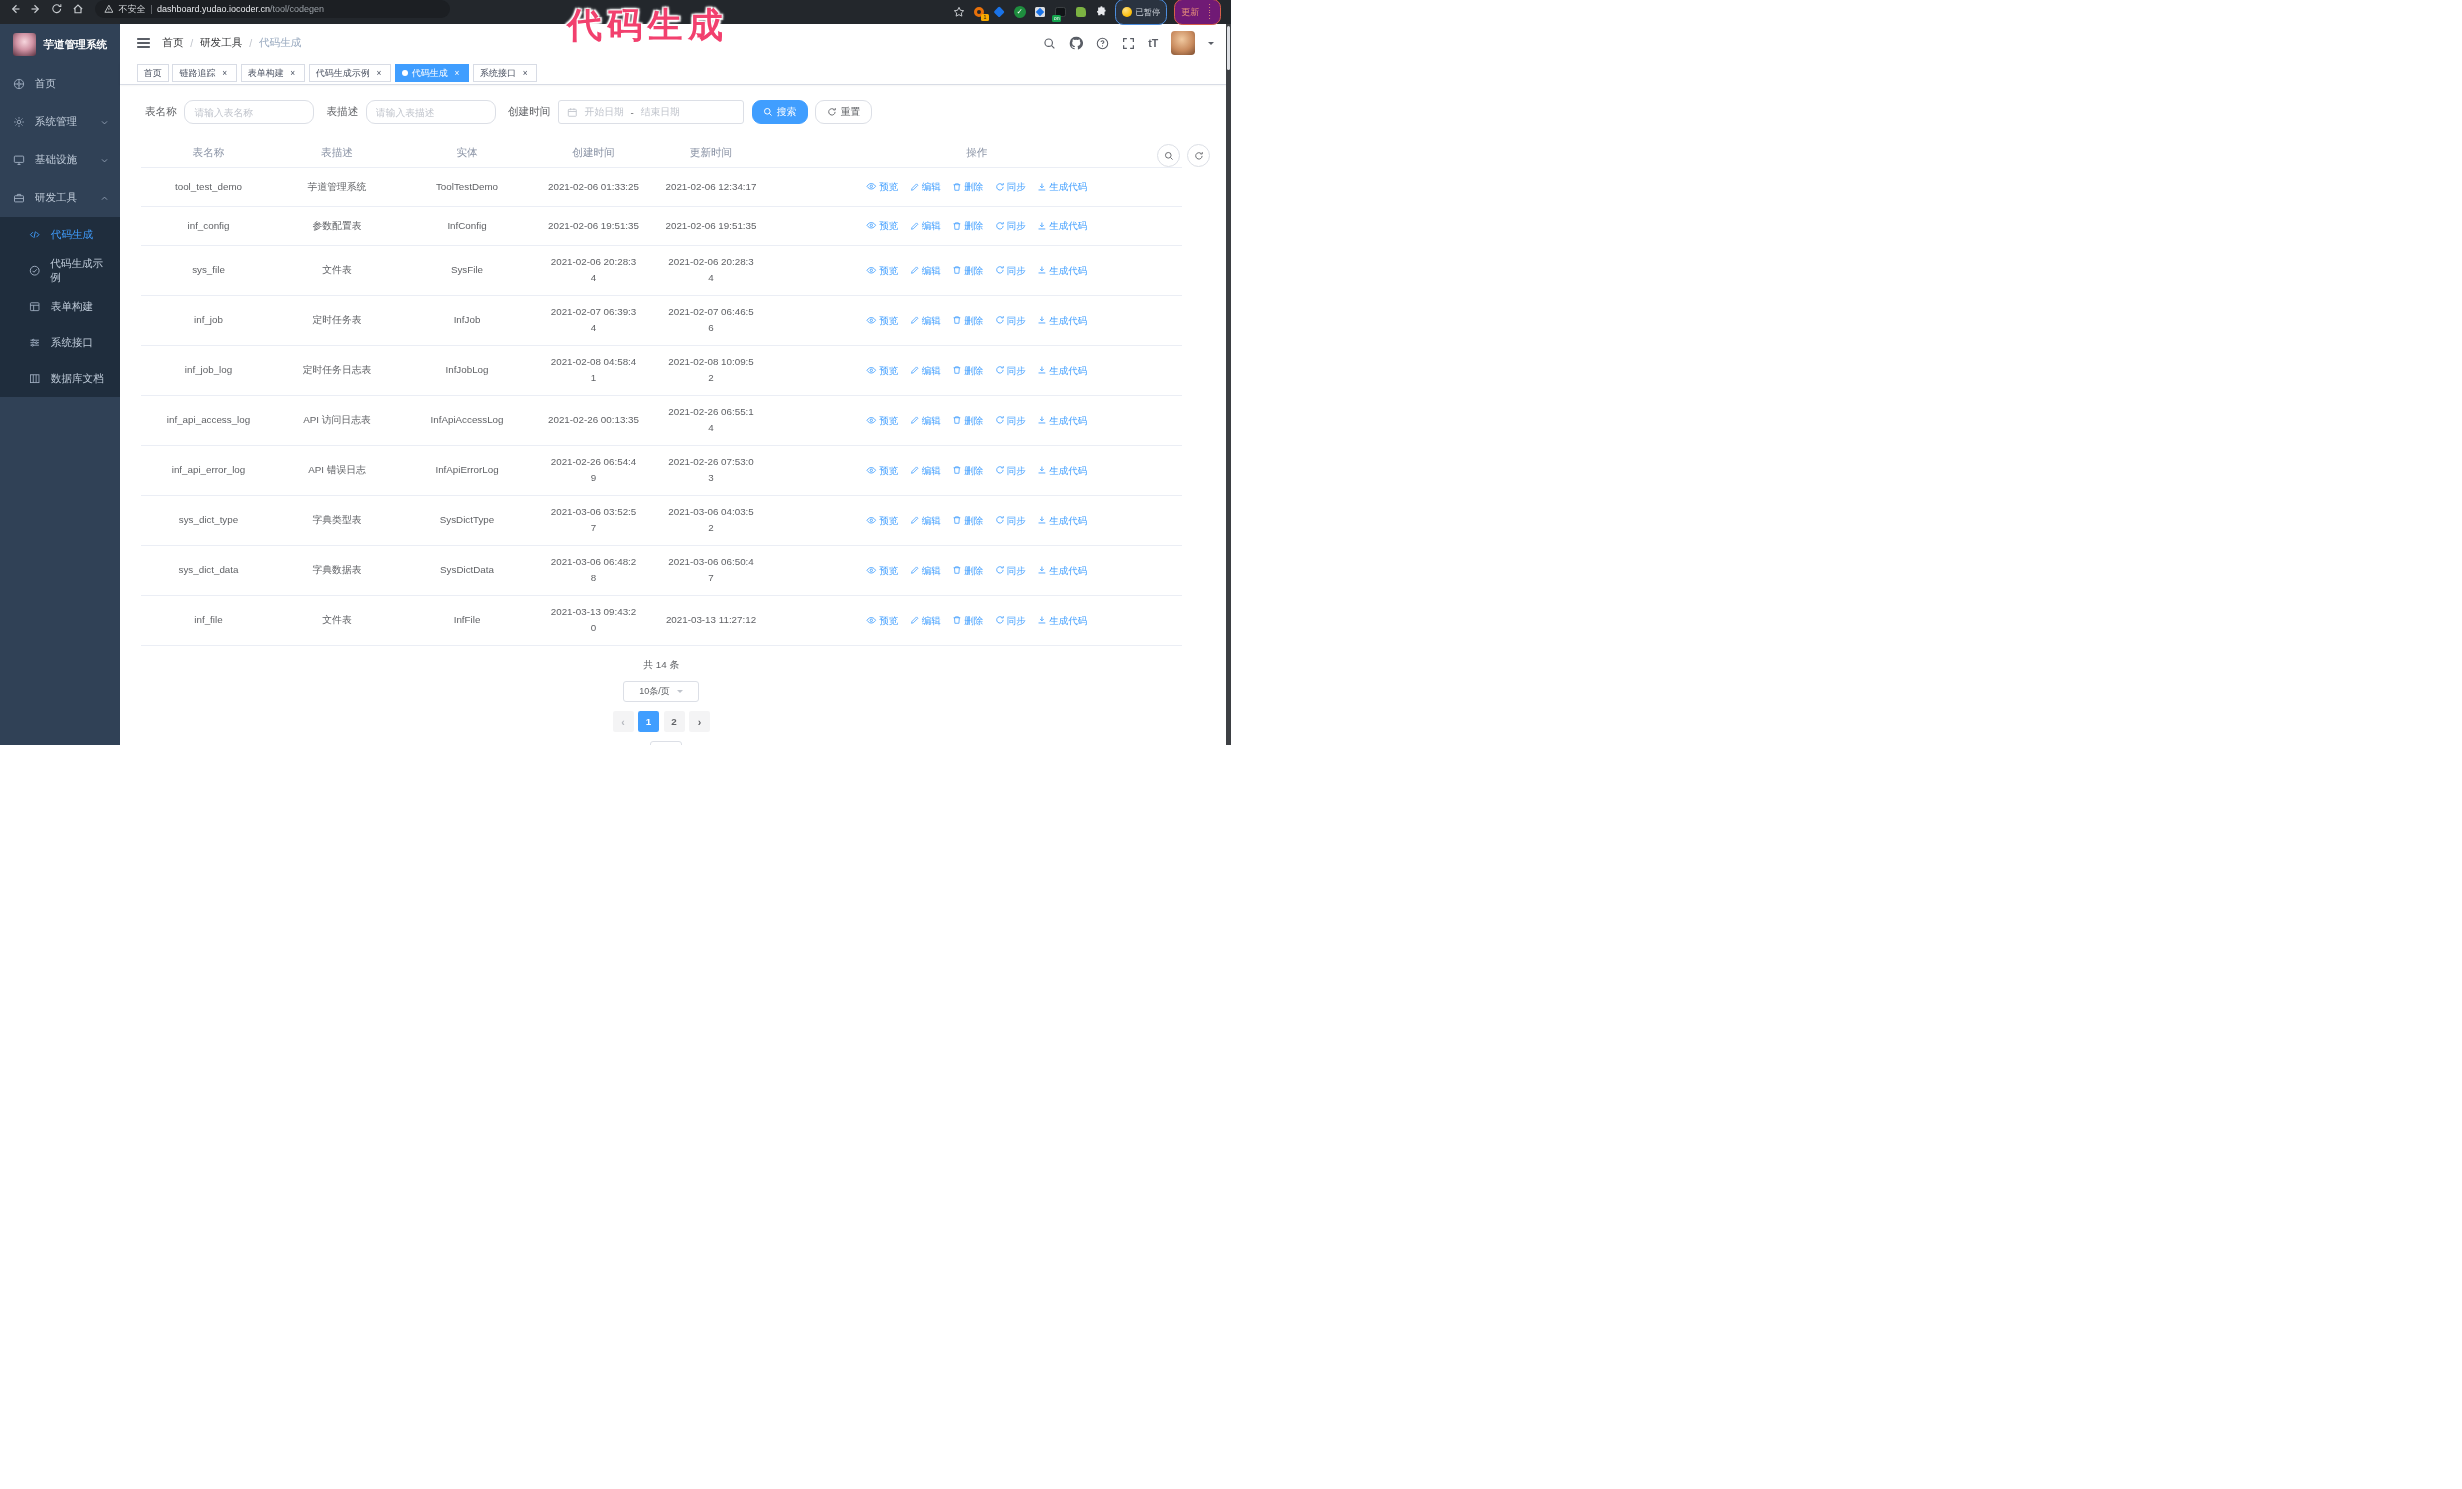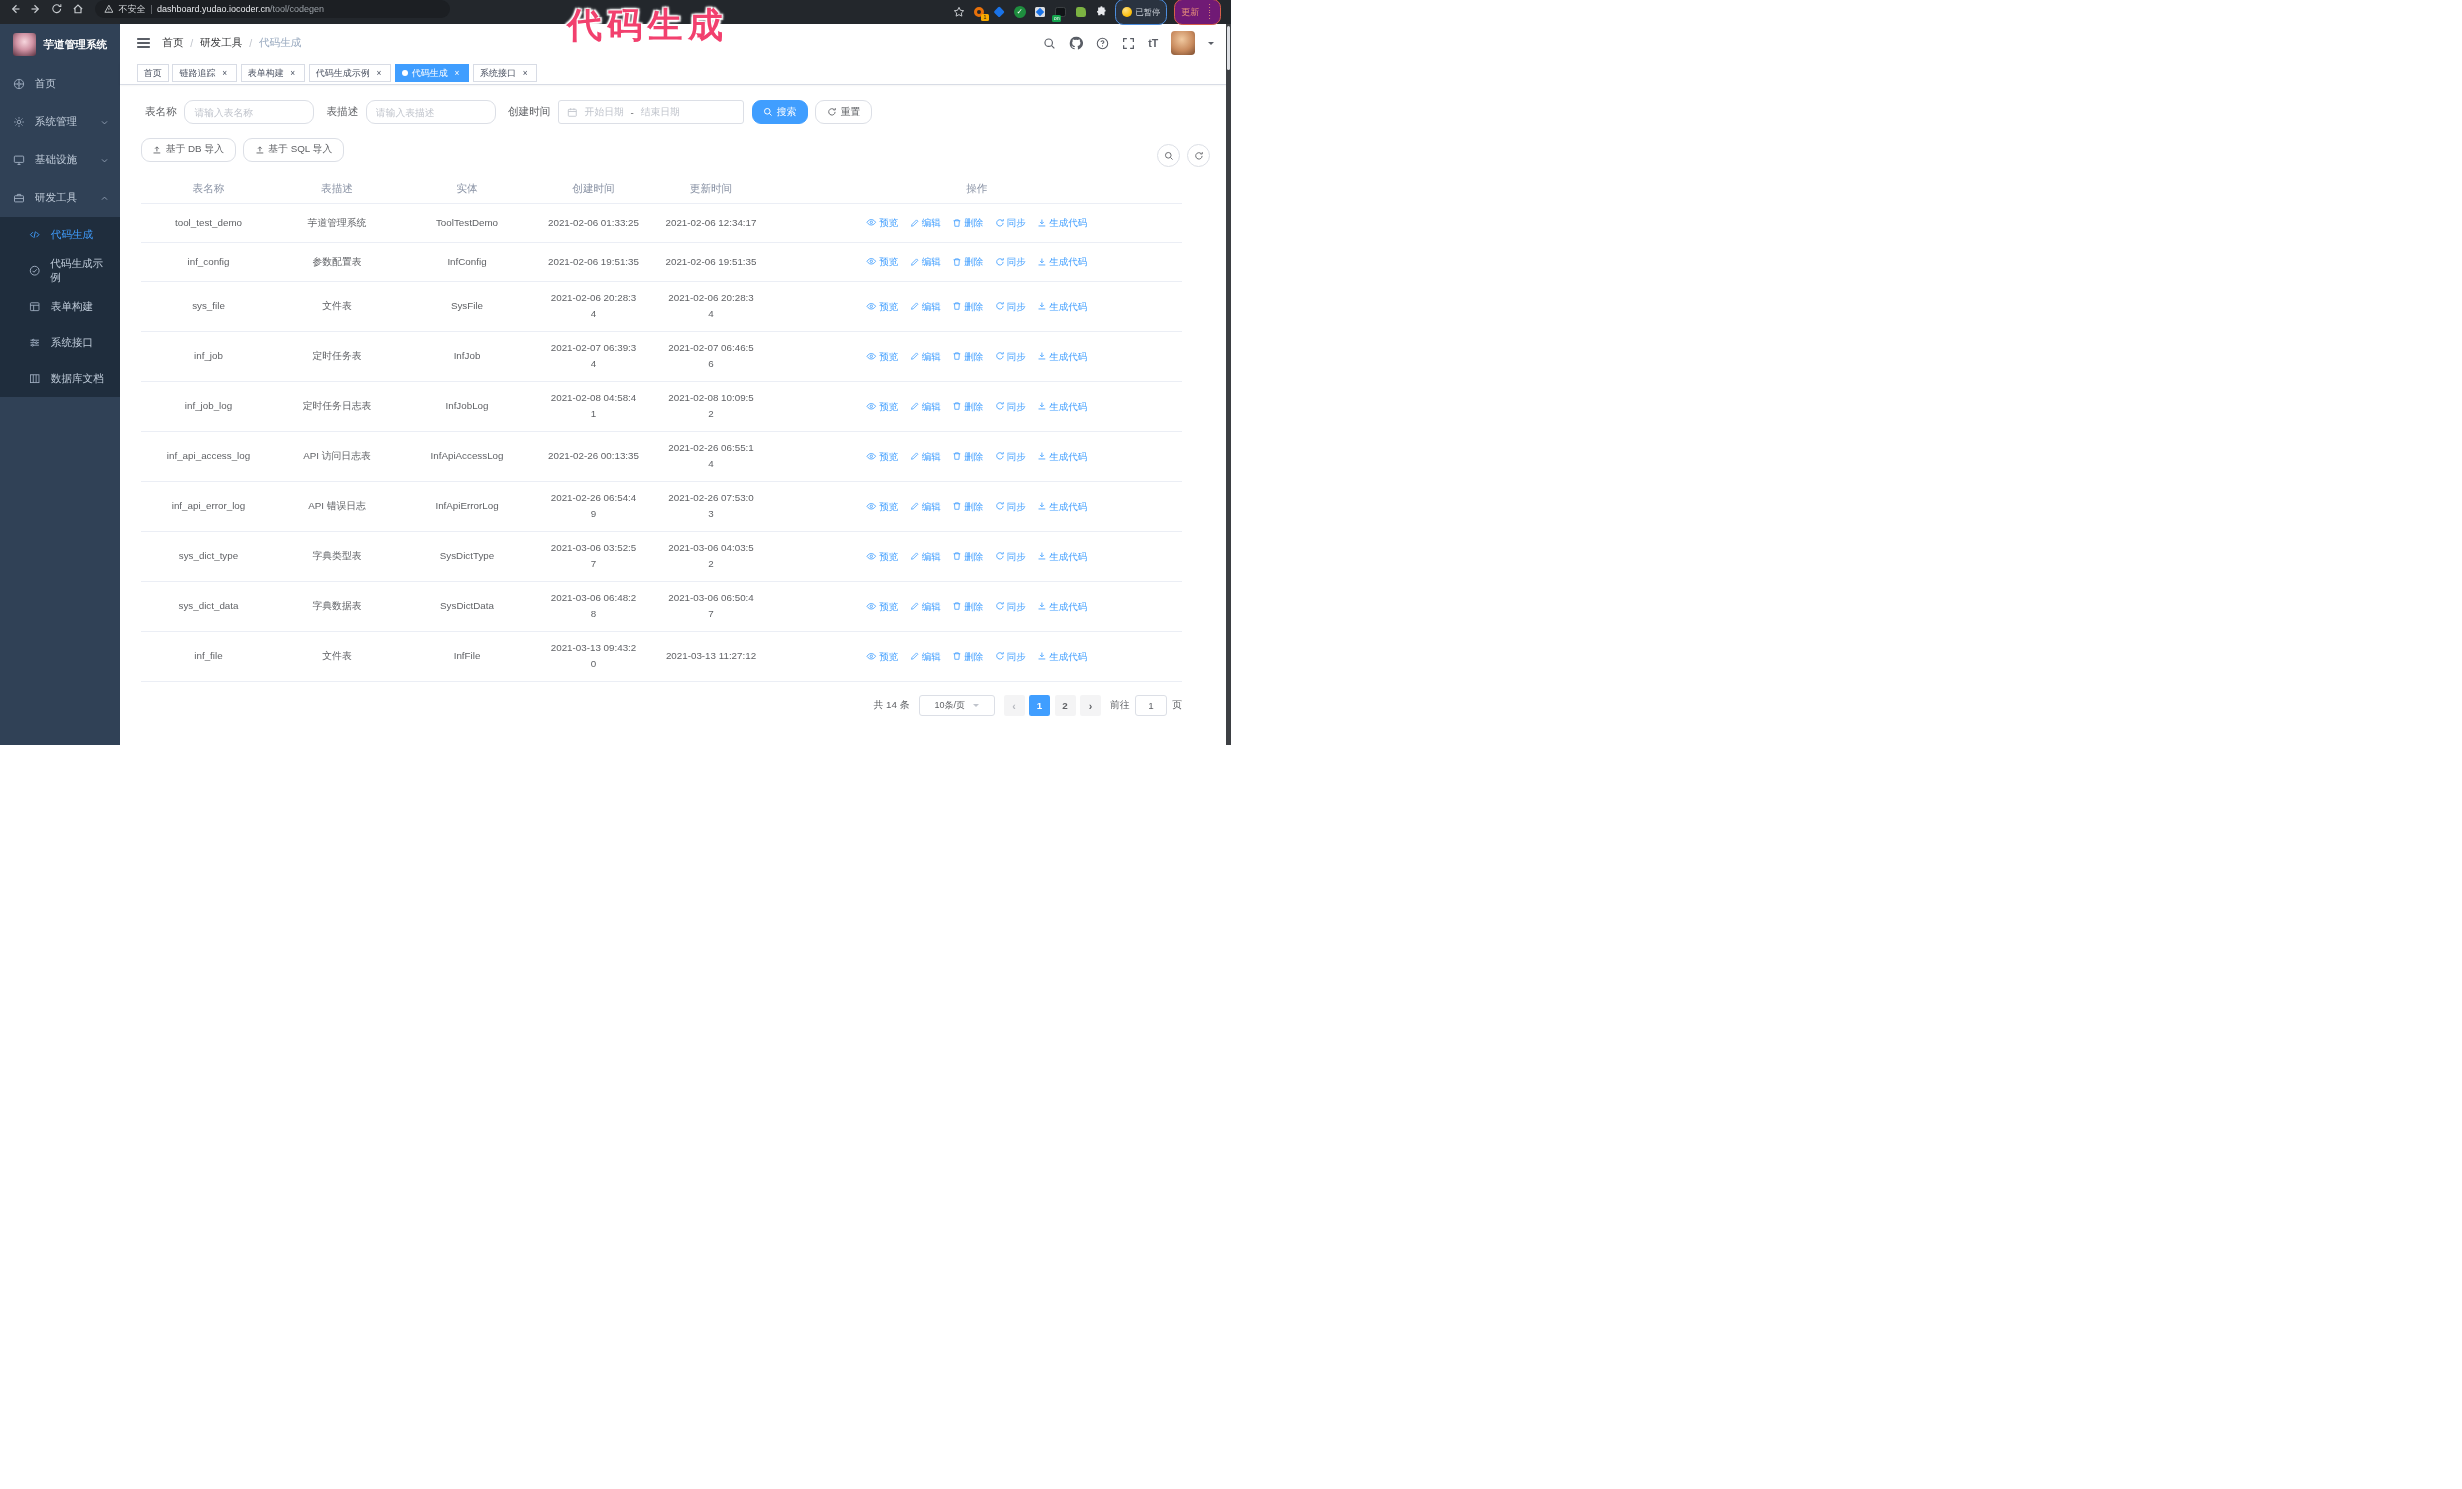--- a/index.html
+++ b/index.html
@@ -88,21 +88,21 @@
   .th { font-size:10.6px; color:#8a93a5; font-weight:500; }
   .c-name { width:136px; }
   .c-desc { width:121px; }
   .c-entity { width:139px; }
   .c-ctime { width:114px; }
   .c-utime { width:121px; }
   .c-ops { flex:1; }
   .ops-wrap { display:flex; justify-content:center; gap:11.4px; }
   .op-link { color:#409EFF; font-size:9.5px; display:inline-flex; align-items:center; gap:2.3px; cursor:pointer; white-space:nowrap; }
 
-  .pagination { display:flex; align-items:center; justify-content:flex-end; gap:9px; margin:13.6px 0 0 0; font-size:9.8px; color:#606266; }
+  .pagination { display:flex; align-items:center; justify-content:flex-end; gap:9px; margin:13.6px 0 0 0; font-size:9.8px; color:#606266;flex-direction:column; }
   .psize { width:76px; height:21px; border:0.8px solid #dcdfe6; border-radius:3px; display:flex; align-items:center; justify-content:center; gap:7.6px; font-size:9px; color:#606266; cursor:pointer; }
   .psize .sv { width:0; height:0; border-left:3px solid transparent; border-right:3px solid transparent; border-top:3.8px solid #c0c4cc; }
   .pager { display:flex; gap:4.5px; align-items:center; }
   .pbtn { min-width:21px; height:21px; padding:0 3px; background:#f4f4f5; border-radius:2.3px; display:flex; align-items:center; justify-content:center; color:#606266; font-weight:600; font-size:9.8px; cursor:pointer; }
   .pbtn.active { background:#409EFF; color:#fff; }
   .pbtn.nav { color:#b6b9bf; font-size:10.6px; }
   .goto { display:flex; align-items:center; gap:5.3px; }
   .goto input { width:32px; height:21px; border:0.8px solid #dcdfe6; border-radius:3px; text-align:center; font-size:9.8px; color:#606266; outline:none; }
 
   .scrollbar { position:absolute; right:0; top:24px; bottom:0; width:5.3px; background:#3d4044; }
@@ -406,36 +406,20 @@
             </button>
           <button class="btn">
               <svg width="9.8" height="9.8" viewBox="0 0 16 16" fill="none" stroke="#606266" stroke-width="1.5">
                 <path d="M13.2 8a5.2 5.2 0 1 1-1.5-3.7"></path>
                 <path d="M13.5 1.8v3h-3"></path>
               </svg>
               <span>重置</span>
             </button>
         </div>
 
-        <div class="toolbar-row">
-          <button class="btn">
-              <svg width="9.8" height="9.8" viewBox="0 0 16 16" fill="none" stroke="#606266" stroke-width="1.5">
-                <path d="M8 10.5V3.5M5 6 8 3l3 3"></path>
-                <path d="M2.5 13h11"></path>
-              </svg>
-              <span>基于 DB 导入</span>
-            </button>
-          <button class="btn">
-              <svg width="9.8" height="9.8" viewBox="0 0 16 16" fill="none" stroke="#606266" stroke-width="1.5">
-                <path d="M8 10.5V3.5M5 6 8 3l3 3"></path>
-                <path d="M2.5 13h11"></path>
-              </svg>
-              <span>基于 SQL 导入</span>
-            </button>
-        </div>
         <div class="circles">
           <span class="circle-btn">
               <svg width="9.8" height="9.8" viewBox="0 0 16 16" fill="none" stroke="#606266" stroke-width="1.5">
                 <circle cx="7" cy="7" r="4.6"></circle>
                 <path d="M10.6 10.6 14 14"></path>
               </svg>
             </span>
           <span class="circle-btn">
               <svg width="9.8" height="9.8" viewBox="0 0 16 16" fill="none" stroke="#606266" stroke-width="1.5">
                 <path d="M13.2 8a5.2 5.2 0 1 1-1.5-3.7"></path>

